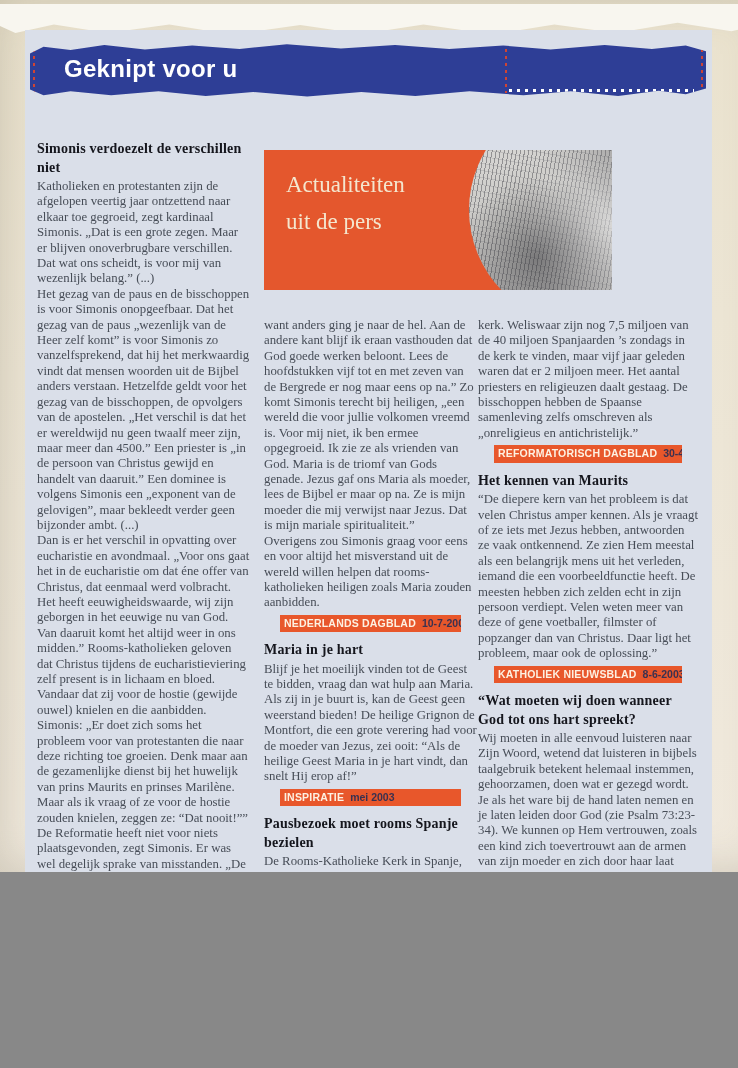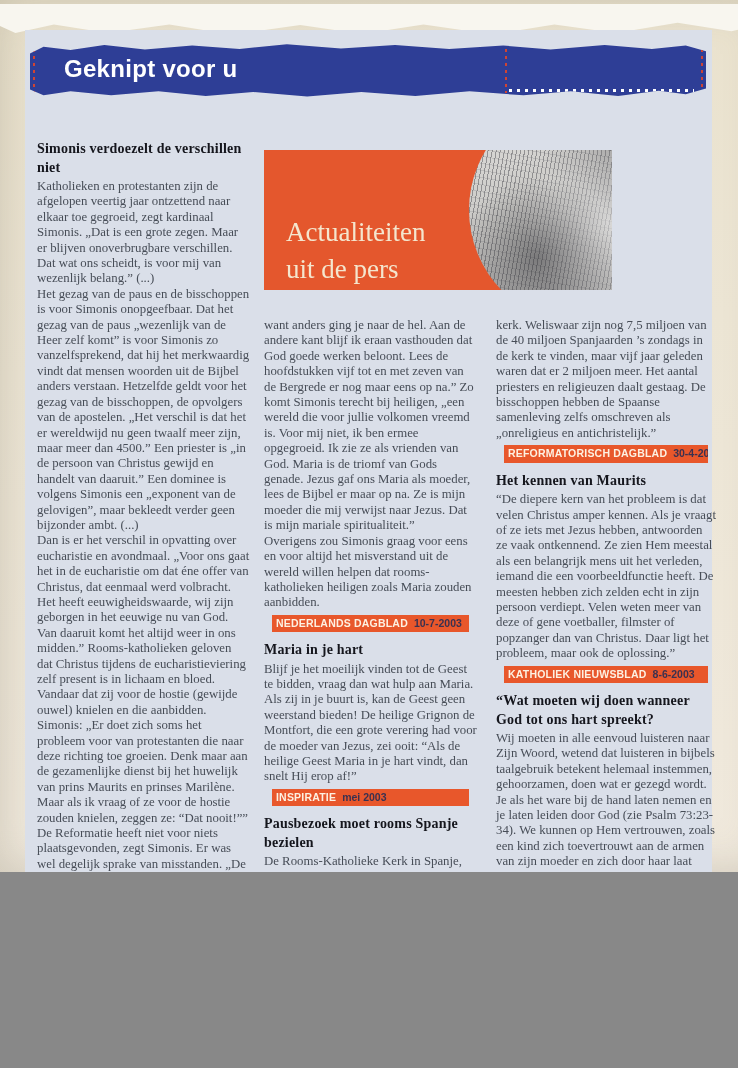--- a/index.html
+++ b/index.html
@@ -20,33 +20,33 @@
   .red-dots{position:absolute;top:7px;width:2px;height:44px;
     background-image:repeating-linear-gradient(to bottom,#cf4433 0 3px,transparent 3px 7px);}
   .red-dots.l{left:3px;} .red-dots.m{left:475px;} .red-dots.r{right:3px;}
   .white-dots{position:absolute;right:12px;top:47px;height:3px;width:185px;
     background-image:repeating-linear-gradient(to right,#ffffff 0 3px,transparent 3px 8px);}
   
   .content{position:absolute;left:37px;top:140px;width:670px;display:flex;gap:14px;}
   .col{font-size:12.8px;line-height:15.4px;color:#474d57;}
   .col1{width:213px;flex:0 0 213px;}
   .right-area{width:444px;flex:0 0 444px;}
-  .two-cols{display:flex;gap:19px;}
+  .two-cols{display:flex;gap:1px;}
   .col2{width:213px;flex:0 0 213px;}
   .col3{width:220px;flex:0 0 220px;}
   .art-p{margin:0;}
   .art-h{margin:3px 0 2px;font-size:14px;line-height:18.5px;font-weight:bold;color:#15161d;letter-spacing:0.2px;}
   .col1 .art-h:first-child,.col2 .art-h:first-child,.col3 .art-h:first-child{margin-top:0;}
-  .cite{display:flex;align-items:center;gap:6px;background:#e8572b;margin:4px 8px 9px;padding:1px 4px;
+  .cite{display:flex;align-items:center;gap:6px;background:#e8572b;margin:4px 16px 9px;padding:1px 4px;
     font-family:"Liberation Sans",sans-serif;font-size:10.5px;font-weight:bold;white-space:nowrap;overflow:hidden;}
   .cite .src{color:#fdf1e2;letter-spacing:0.2px;}
   .cite .date{color:#3a3150;}
   
   .actu-box{position:relative;width:348px;height:140px;background:#e4572d;overflow:hidden;margin:10px 0 28px 0;}
-  .actu-title{position:absolute;left:22px;top:16px;font-size:27px;line-height:37px;color:#f4e6ce;font-weight:normal;margin-top:48px;}
+  .actu-title{position:absolute;left:22px;top:16px;font-size:23px;line-height:37px;color:#f4e6ce;font-weight:normal;}
   .actu-photo{position:absolute;width:230px;height:230px;border-radius:50%;right:-87px;top:-55px;
     background:
       radial-gradient(circle at 30% 70%, rgba(40,40,45,0.45), transparent 35%),
       radial-gradient(circle at 75% 20%, rgba(60,60,65,0.35), transparent 40%),
       radial-gradient(circle at 60% 55%, rgba(255,255,255,0.5), transparent 45%),
       repeating-linear-gradient(100deg, rgba(90,90,95,0.55) 0 1px, transparent 1px 4px),
       repeating-linear-gradient(10deg, rgba(120,120,125,0.25) 0 1px, transparent 1px 7px),
       linear-gradient(160deg,#e3e2df 0%,#c6c5c2 50%,#9a999a 100%);}
   
   .bottom-tear{position:absolute;left:0;top:998px;width:100%;height:70px;

